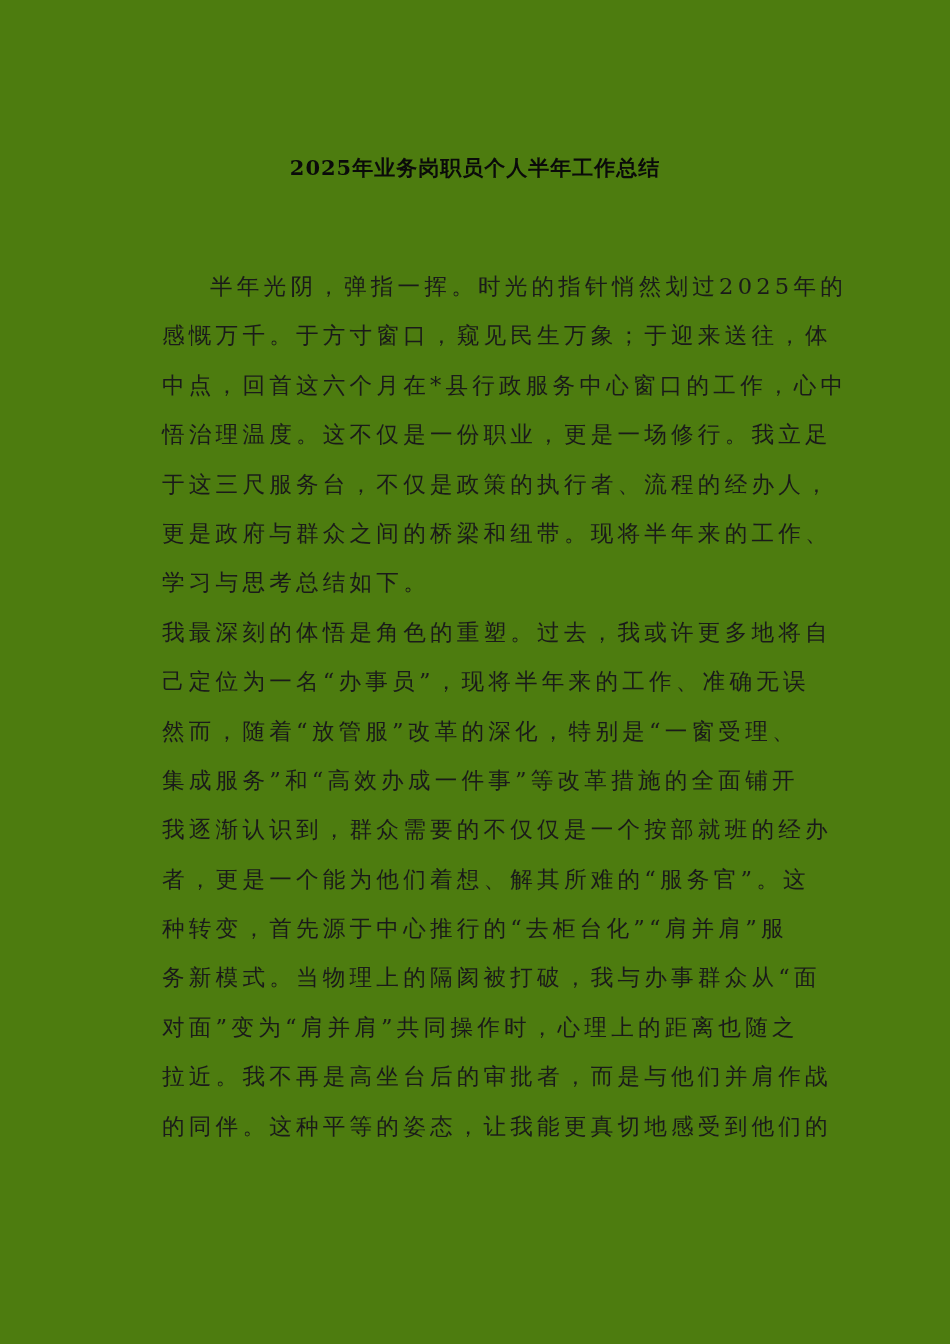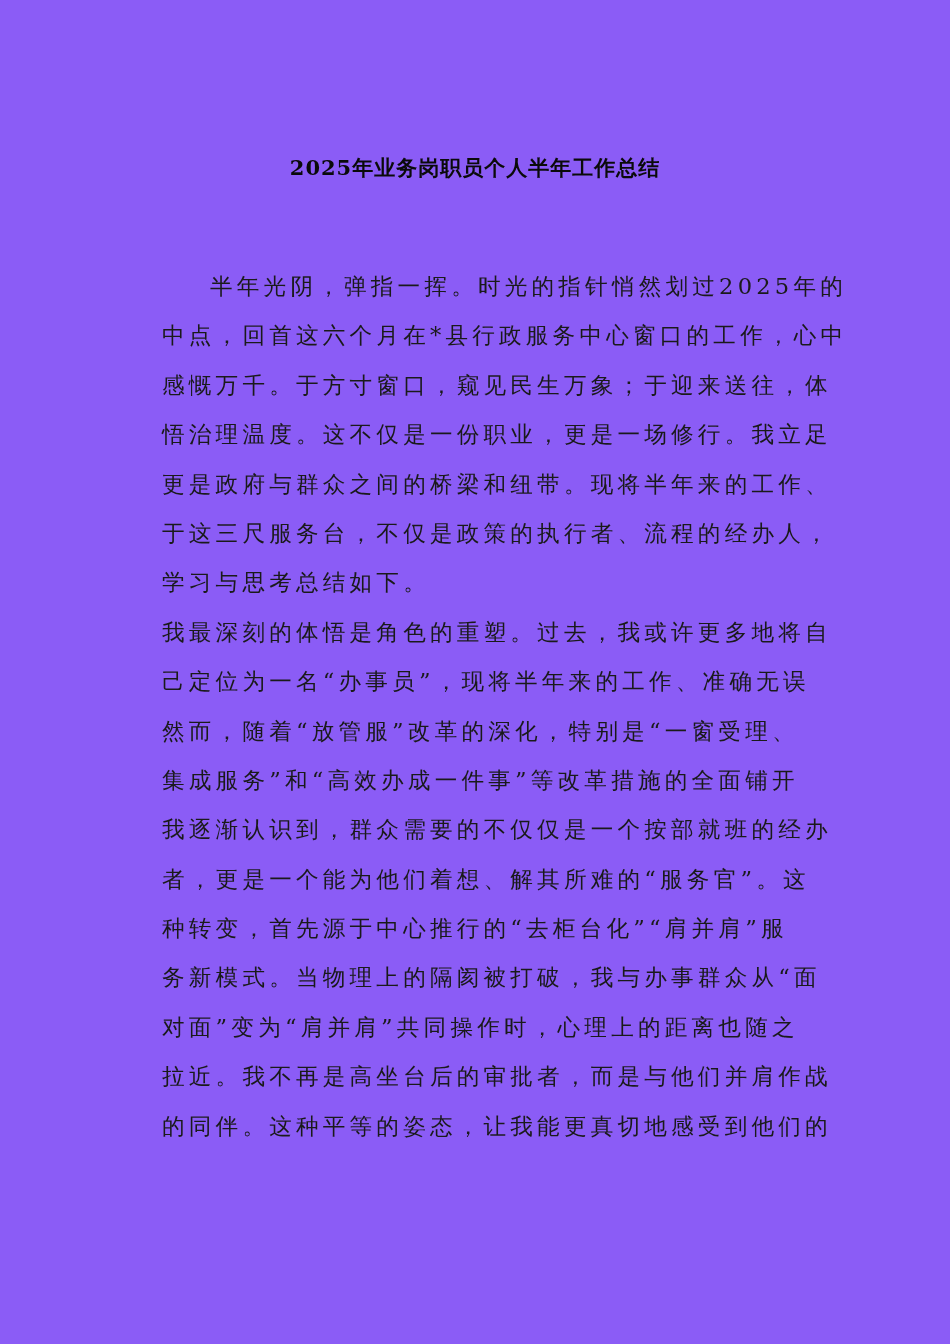--- a/index.html
+++ b/index.html
@@ -13,21 +13,21 @@
       position: relative;
       overflow: hidden;
       font-family: "DejaVu Serif", "Liberation Serif", serif;
       color: #111111;
     }
     .page {
       position: absolute;
       left: 0; top: 0;
       width: 950px;
       height: 1344px;
-      background: #8b5cf6;
+      background: #4d7c0f;
     }
     .title {
       position: absolute;
       top: 154px;
       left: 0;
       width: 950px;
       text-align: center;
       font-size: 21px;
       font-weight: bold;
       letter-spacing: 1px;
@@ -52,25 +52,25 @@
       padding-left: 48px;
     }
   </style>
 </head>
 <body>
 
 <div class="page">
   <div class="title">2025年业务岗职员个人半年工作总结</div>
   <div class="body-text" id="body-text">
       <div class="line indent">半年光阴，弹指一挥。时光的指针悄然划过2025年的</div>
+      <div class="line">感慨万千。于方寸窗口，窥见民生万象；于迎来送往，体</div>
       <div class="line">中点，回首这六个月在*县行政服务中心窗口的工作，心中</div>
-      <div class="line">感慨万千。于方寸窗口，窥见民生万象；于迎来送往，体</div>
       <div class="line">悟治理温度。这不仅是一份职业，更是一场修行。我立足</div>
+      <div class="line">于这三尺服务台，不仅是政策的执行者、流程的经办人，</div>
       <div class="line">更是政府与群众之间的桥梁和纽带。现将半年来的工作、</div>
-      <div class="line">于这三尺服务台，不仅是政策的执行者、流程的经办人，</div>
       <div class="line">学习与思考总结如下。</div>
       <div class="line">我最深刻的体悟是角色的重塑。过去，我或许更多地将自</div>
       <div class="line">己定位为一名“办事员”，现将半年来的工作、准确无误</div>
       <div class="line">然而，随着“放管服”改革的深化，特别是“一窗受理、</div>
       <div class="line">集成服务”和“高效办成一件事”等改革措施的全面铺开</div>
       <div class="line">我逐渐认识到，群众需要的不仅仅是一个按部就班的经办</div>
       <div class="line">者，更是一个能为他们着想、解其所难的“服务官”。这</div>
       <div class="line">种转变，首先源于中心推行的“去柜台化”“肩并肩”服</div>
       <div class="line">务新模式。当物理上的隔阂被打破，我与办事群众从“面</div>
       <div class="line">对面”变为“肩并肩”共同操作时，心理上的距离也随之</div>

